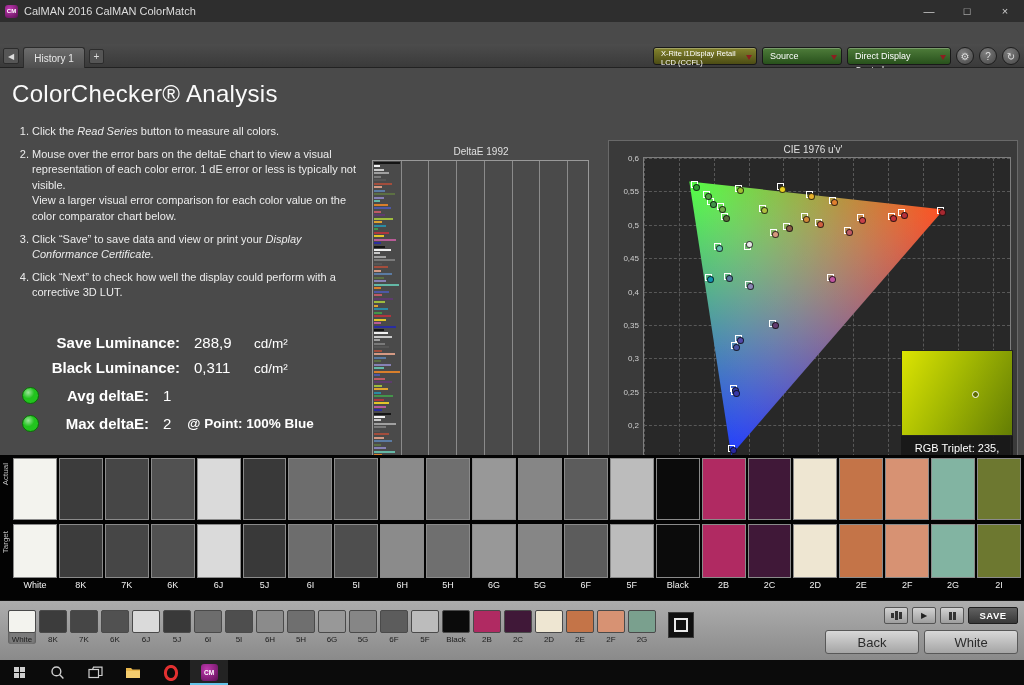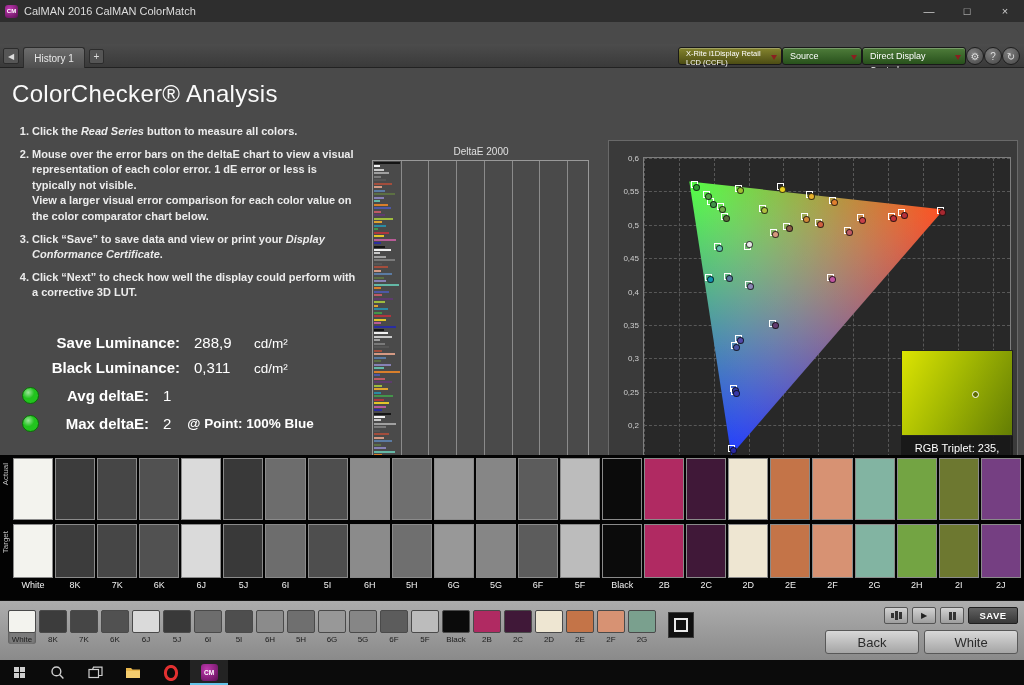--- a/index.html
+++ b/index.html
@@ -17,33 +17,33 @@
 
   
   #logobar { position:absolute; left:0; top:22px; width:1024px; height:22px; background:#030303; }
   #calman-logo { position:absolute; left:4px; top:2px; width:122px; height:18px; background:linear-gradient(180deg,#c016a8,#6e0c63); clip-path:polygon(0 0, 86% 0, 100% 50%, 86% 100%, 0 100%); color:#fff; font-style:italic; font-weight:bold; font-size:13.5px; letter-spacing:.5px; display:flex; align-items:center; padding-left:8px; }
 
   
   #tabbar { position:absolute; left:0; top:44px; width:1024px; height:24px; background:linear-gradient(180deg,#4c4c4c,#3a3a3a); border-bottom:1px solid #222; }
   #tab-back { position:absolute; left:3px; top:4px; width:16px; height:16px; background:#565656; border:1px solid #2c2c2c; border-radius:2px; color:#ddd; font-size:8px; display:flex; align-items:center; justify-content:center; }
   #history-tab { position:absolute; left:23px; top:3px; width:62px; height:21px; background:linear-gradient(180deg,#6c6c6c,#4f4f4f); border:1px solid #2c2c2c; border-bottom:none; border-radius:3px 3px 0 0; color:#e8e8e8; font-size:10px; display:flex; align-items:center; justify-content:center; }
   #tab-add { position:absolute; left:89px; top:5px; width:15px; height:15px; background:#555; border:1px solid #2c2c2c; border-radius:2px; color:#ddd; font-size:10px; display:flex; align-items:center; justify-content:center; }
-  #tab-right { position:absolute; right:4px; top:3px; display:flex; align-items:center; }
+  #tab-right { position:absolute; right:4px; top:3px; display:flex; gap:5px; align-items:center; }
   .dd { position:relative; height:18px; border:1px solid #191919; border-radius:3px; color:#fff; padding:1px 16px 1px 7px; box-shadow:inset 0 1px 0 rgba(255,255,255,.25); }
   .dd-arrow { position:absolute; right:4px; top:7px; width:0; height:0; border:3.5px solid transparent; border-top:5px solid #8a2020; }
   #meter-dd { width:104px; background:linear-gradient(180deg,#84842e,#4c4c14); font-size:7.5px; line-height:1.2; }
   #source-dd { width:80px; background:linear-gradient(180deg,#4e7c3a,#28511c); font-size:9px; line-height:14px; }
   #display-dd { width:104px; background:linear-gradient(180deg,#4e7c3a,#28511c); font-size:9px; line-height:14px; }
   .roundbtn { width:18px; height:18px; border-radius:9px; background:radial-gradient(circle at 35% 30%,#7d7d7d,#474747); border:1px solid #1e1e1e; color:#ddd; font-size:10px; display:flex; align-items:center; justify-content:center; }
 
   
   #main { position:absolute; left:0; top:68px; width:1024px; height:387px; background:#4a4a4a; }
   #page-title { position:absolute; left:12px; top:12px; font-size:24px; color:#fafafa; letter-spacing:.3px; }
   #instructions { position:absolute; left:16px; top:56px; width:344px; padding-left:16px; font-size:11px; color:#ececec; }
-  #instructions li { margin-bottom:7px; line-height:1.42;font-weight:bold; }
+  #instructions li { margin-bottom:7px; line-height:1.42; }
   #perf { position:absolute; left:8px; top:258px; width:360px; }
   .perf-heading { text-align:center; font-size:12.5px; color:#f2f2f2; }
   .perf-row { display:flex; align-items:baseline; margin-top:8px; }
   .perf-label { width:172px; text-align:right; font-weight:bold; font-size:15px; color:#fff; }
   .perf-value { margin-left:14px; font-size:15px; color:#fff; width:52px; }
   .perf-unit { margin-left:8px; font-size:13.5px; color:#fff; }
   .delta-row { display:flex; align-items:center; margin-top:11px; }
   .status-dot { width:17px; height:17px; border-radius:50%; margin-left:14px; border:1px solid #0c6b08; background:radial-gradient(circle at 35% 30%, rgba(255,255,255,.55), rgba(255,255,255,0) 42%), var(--dot,#22c41e); }
   .delta-label { width:102px; text-align:right; font-weight:bold; font-size:15px; color:#fff; margin-left:8px; }
   .delta-value { margin-left:14px; font-size:15px; color:#fff; }
@@ -194,21 +194,21 @@
       </div>
       <div class="delta-row">
         <span class="status-dot" style="--dot: #22c41e;"></span>
         <span class="delta-label">Max deltaE:</span>
         <span class="delta-value">2</span>
         <span class="delta-extra">@ Point: 100% Blue</span>
       </div>
     </div>
 
     <div id="de-panel">
-      <div id="de-title">DeltaE 2000</div>
+      <div id="de-title">DeltaE 1992</div>
       <div id="de-plot">
         <div id="de-grid">
             <div class="de-gridline" style="left: 27.7419px;"></div>
             <div class="de-gridline" style="left: 55.4839px;"></div>
             <div class="de-gridline" style="left: 83.2258px;"></div>
             <div class="de-gridline" style="left: 110.968px;"></div>
             <div class="de-gridline" style="left: 138.71px;"></div>
             <div class="de-gridline" style="left: 166.452px;"></div>
             <div class="de-gridline" style="left: 194.194px;"></div>
           </div>
@@ -317,20 +317,21 @@
           <span class="de-xlab" style="left: 55.4839px;">4</span>
           <span class="de-xlab" style="left: 83.2258px;">6</span>
           <span class="de-xlab" style="left: 110.968px;">8</span>
           <span class="de-xlab" style="left: 138.71px;">10</span>
           <span class="de-xlab" style="left: 166.452px;">12</span>
           <span class="de-xlab" style="left: 194.194px;">14</span>
         </div>
     </div>
 
     <div id="cie-panel">
+      <div id="cie-title">CIE 1976 u'v'</div>
       <div id="cie-ylabels">
           <span class="cie-ylab" style="top: -4px;">0,6</span>
           <span class="cie-ylab" style="top: 29.4px;">0,55</span>
           <span class="cie-ylab" style="top: 62.8px;">0,5</span>
           <span class="cie-ylab" style="top: 96.2px;">0,45</span>
           <span class="cie-ylab" style="top: 129.6px;">0,4</span>
           <span class="cie-ylab" style="top: 163px;">0,35</span>
           <span class="cie-ylab" style="top: 196.4px;">0,3</span>
           <span class="cie-ylab" style="top: 229.8px;">0,25</span>
           <span class="cie-ylab" style="top: 263.2px;">0,2</span>
@@ -556,33 +557,23 @@
           <div class="strip-sw" style="background: rgb(215, 146, 115);"></div>
           <div class="strip-sw target" style="background: rgb(215, 146, 115);"></div>
           <div class="strip-lab">2F</div>
         </div>
         <div class="strip-col">
           <div class="strip-sw" style="background: rgb(130, 180, 162);"></div>
           <div class="strip-sw target" style="background: rgb(130, 180, 162);"></div>
           <div class="strip-lab">2G</div>
         </div>
         <div class="strip-col">
-          <div class="strip-sw" style="background: rgb(115, 164, 67);"></div>
-          <div class="strip-sw target" style="background: rgb(115, 164, 67);"></div>
-          <div class="strip-lab">2H</div>
-        </div>
-        <div class="strip-col">
           <div class="strip-sw" style="background: rgb(109, 120, 48);"></div>
           <div class="strip-sw target" style="background: rgb(109, 120, 48);"></div>
           <div class="strip-lab">2I</div>
-        </div>
-        <div class="strip-col">
-          <div class="strip-sw" style="background: rgb(117, 63, 130);"></div>
-          <div class="strip-sw target" style="background: rgb(117, 63, 130);"></div>
-          <div class="strip-lab">2J</div>
         </div>
       </div>
   </div>
 
   <div id="toolbar">
     <div id="tb-swatches">
         <div class="tb-swatch selected">
           <div class="tb-chip" style="background: rgb(243, 243, 238);"></div>
           <div class="tb-lab">White</div>
         </div>

